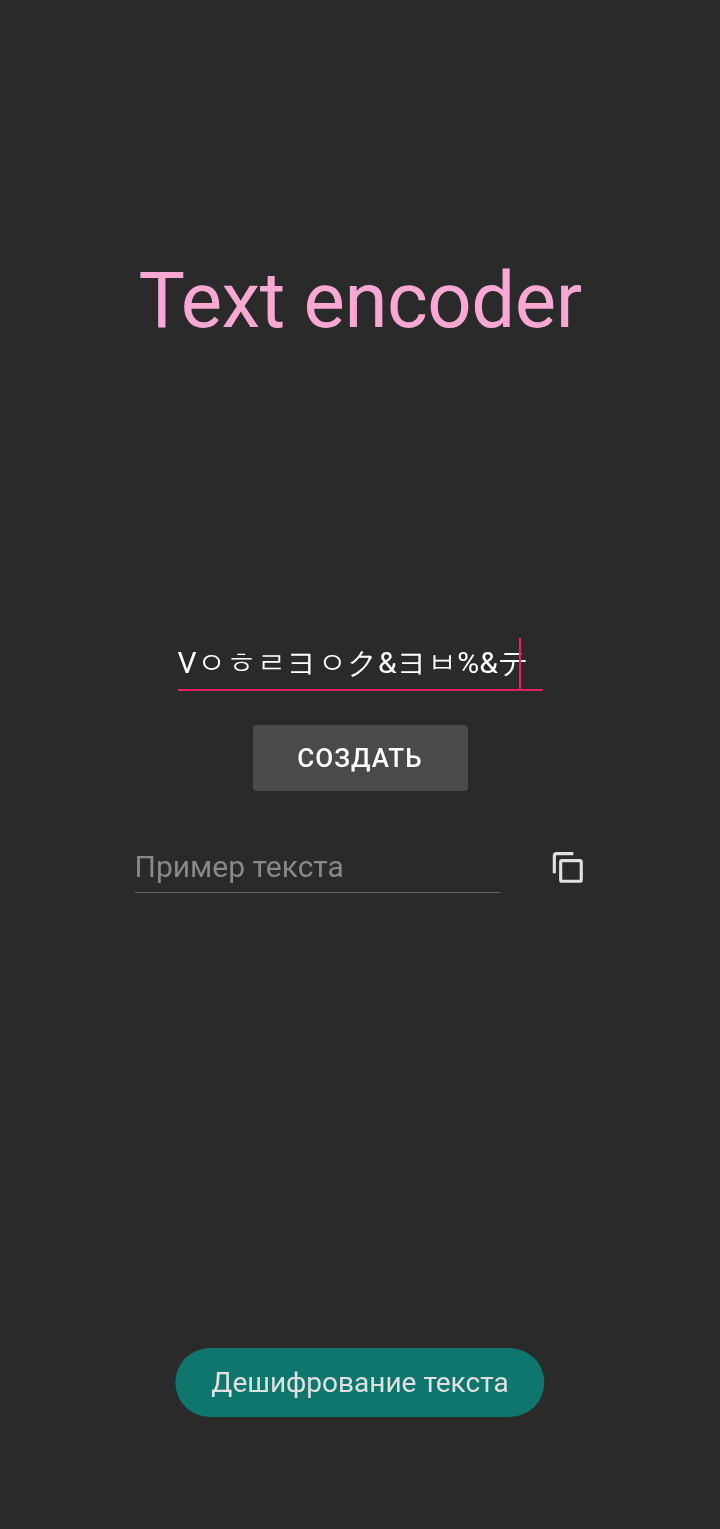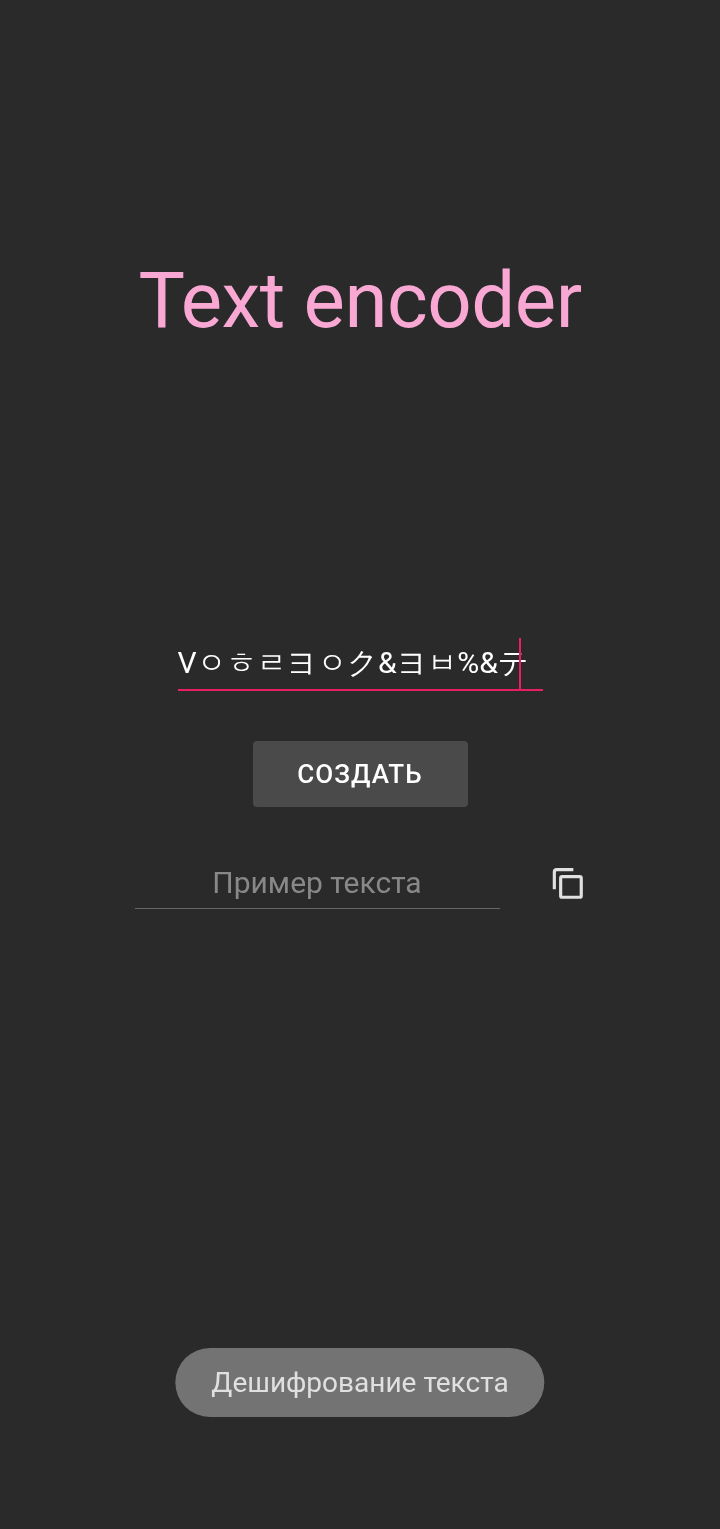--- a/index.html
+++ b/index.html
@@ -54,21 +54,21 @@
     }
     .cursor {
       position: absolute;
       right: 22px;
       top: 0;
       bottom: 2px;
       width: 2px;
       background-color: #e91e63;
     }
     .button-group {
-      margin-top: 50px;
+      margin-top: 34px;
       display: flex;
       flex-direction: column;
       gap: 24px;
       align-items: center;
     }
     .btn {
       background-color: #4a4a4a;
       color: #ffffff;
       border: none;
       font-size: 26px;
@@ -90,42 +90,41 @@
     .input-field-bottom {
       width: 365px;
       background: transparent;
       border: none;
       border-bottom: 1px solid #666666;
       color: #22c55e;
       font-size: 30px;
       padding: 8px 0;
       outline: none;
       font-family: inherit;
-      text-align: center;
     }
     .input-field-bottom::placeholder {
       color: #888888;
     }
     .copy-icon {
       color: #e0e0e0;
       cursor: pointer;
       display: flex;
       align-items: center;
       justify-content: center;
     }
     .copy-icon svg {
       width: 38px;
       height: 42px;
     }
     .toast {
       position: absolute;
       bottom: 112px;
       left: 50%;
       transform: translateX(-50%);
-      background-color: #737373;
+      background-color: #0f766e;
       color: #e0e0e0;
       font-size: 28px;
       padding: 18px 36px;
       border-radius: 35px;
       white-space: nowrap;
     }
   </style>
 </head>
 <body>
 

